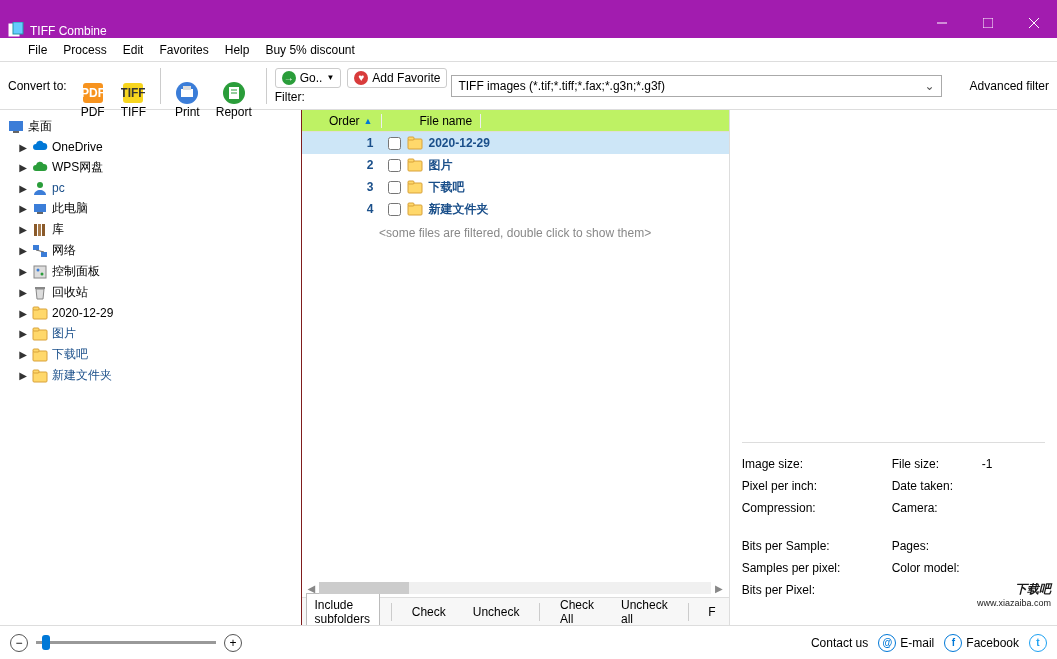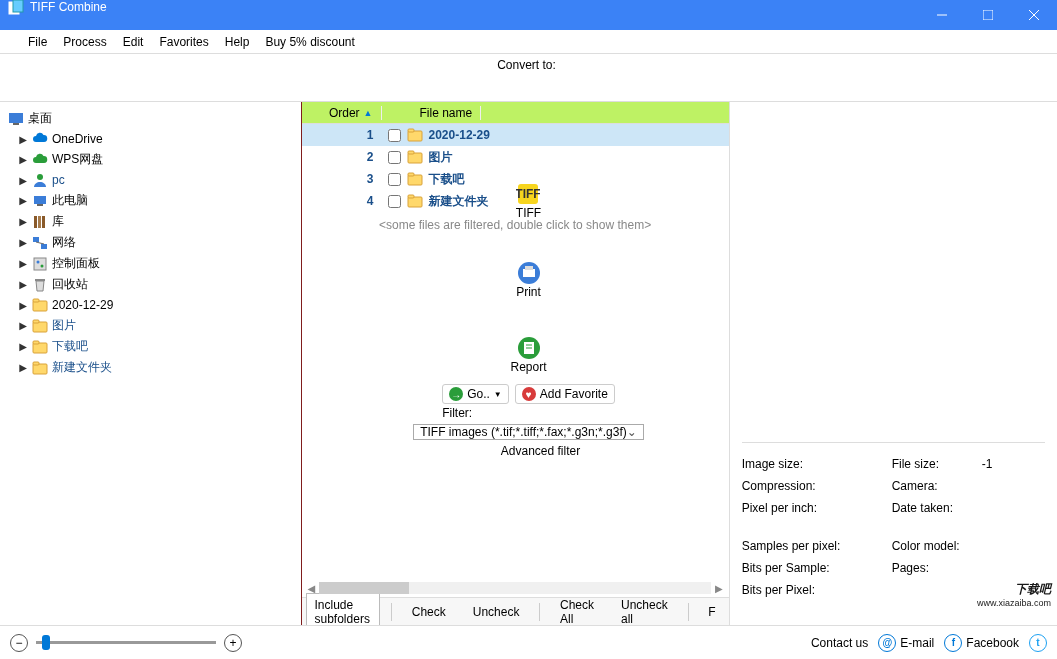--- a/index.html
+++ b/index.html
@@ -1,27 +1,27 @@
 <!DOCTYPE html>
 <html><head>
 <meta charset="utf-8">
 <style>
 * { margin: 0; padding: 0; box-sizing: border-box; font-family: "Segoe UI", Tahoma, sans-serif; font-size: 12px; }
 body { width: 1057px; height: 659px; background: #fff; display: flex; flex-direction: column; overflow: hidden; }
 
-.titlebar { height: 30px; background: #3b82f6; color: #fff; display: flex; align-items: flex-start; padding-left: 8px; }
+.titlebar { height: 38px; background: #a21caf; color: #fff; display: flex; align-items: flex-end; padding-left: 8px; }
 .titlebar .icon { width: 16px; height: 16px; margin-right: 6px; }
 .titlebar .title { flex: 1; font-size: 12px; }
 .winbtn { width: 46px; height: 30px; display: flex; align-items: center; justify-content: center; }
 .winbtn svg { width: 10px; height: 10px; }
 
 .menubar { height: 24px; border-bottom: 1px solid #ddd; display: flex; align-items: center; padding: 0 20px; }
 .menubar span { padding: 3px 8px; cursor: default; }
 
-.toolbar { display: flex; align-items: center; padding: 4px 8px; border-bottom: 1px solid #ddd; gap: 4px; height: 48px; flex-direction: column; }
+.toolbar { display: flex; align-items: center; padding: 4px 8px; border-bottom: 1px solid #ddd; gap: 4px; height: 48px; }
 .tlabel { margin-right: 4px; }
 .tbtn { display: flex; flex-direction: column; align-items: center; padding: 2px 6px; cursor: pointer; margin-top: 29px; }
 .tbtn .ico { width: 24px; height: 24px; }
 .vsep { width: 1px; height: 36px; background: #ccc; margin: 0 4px; }
 .pillbtns { display: flex; flex-direction: column; gap: 2px; }
 .pillrow { display: flex; align-items: center; gap: 6px; }
 .pill { display: flex; align-items: center; gap: 4px; padding: 2px 6px; border: 1px solid #ccc; border-radius: 3px; cursor: pointer; font-size: 11px; }
 .pill .dot { width: 14px; height: 14px; border-radius: 50%; display: flex; align-items: center; justify-content: center; color: #fff; font-size: 10px; font-weight: bold; }
 .filterbox { flex: 1; display: flex; align-items: center; border: 1px solid #aaa; height: 22px; padding: 0 6px; }
 .filterbox .val { flex: 1; }
@@ -358,36 +358,36 @@
   <div class="right">
     <div class="preview"></div>
     <div class="meta">
       <div class="mgroup">
         <div class="mrow">
             <span class="k">Image size:</span>
             <span class="k2">File size:</span>
             <span>-1</span>
           </div>
         <div class="mrow">
+            <span class="k">Pixel per inch:</span>
+            <span class="k2">Date taken:</span>
+          </div>
+        <div class="mrow">
             <span class="k">Compression:</span>
             <span class="k2">Camera:</span>
           </div>
-        <div class="mrow">
-            <span class="k">Pixel per inch:</span>
-            <span class="k2">Date taken:</span>
-          </div>
       </div>
       <div class="mgroup">
+        <div class="mrow">
+            <span class="k">Bits per Sample:</span>
+            <span class="k2">Pages:</span>
+          </div>
         <div class="mrow">
             <span class="k">Samples per pixel:</span>
             <span class="k2">Color model:</span>
-          </div>
-        <div class="mrow">
-            <span class="k">Bits per Sample:</span>
-            <span class="k2">Pages:</span>
           </div>
         <div class="mrow">
             <span class="k">Bits per Pixel:</span>
           </div>
       </div>
     </div>
   </div>
 </div>
 
 <div class="footer">

